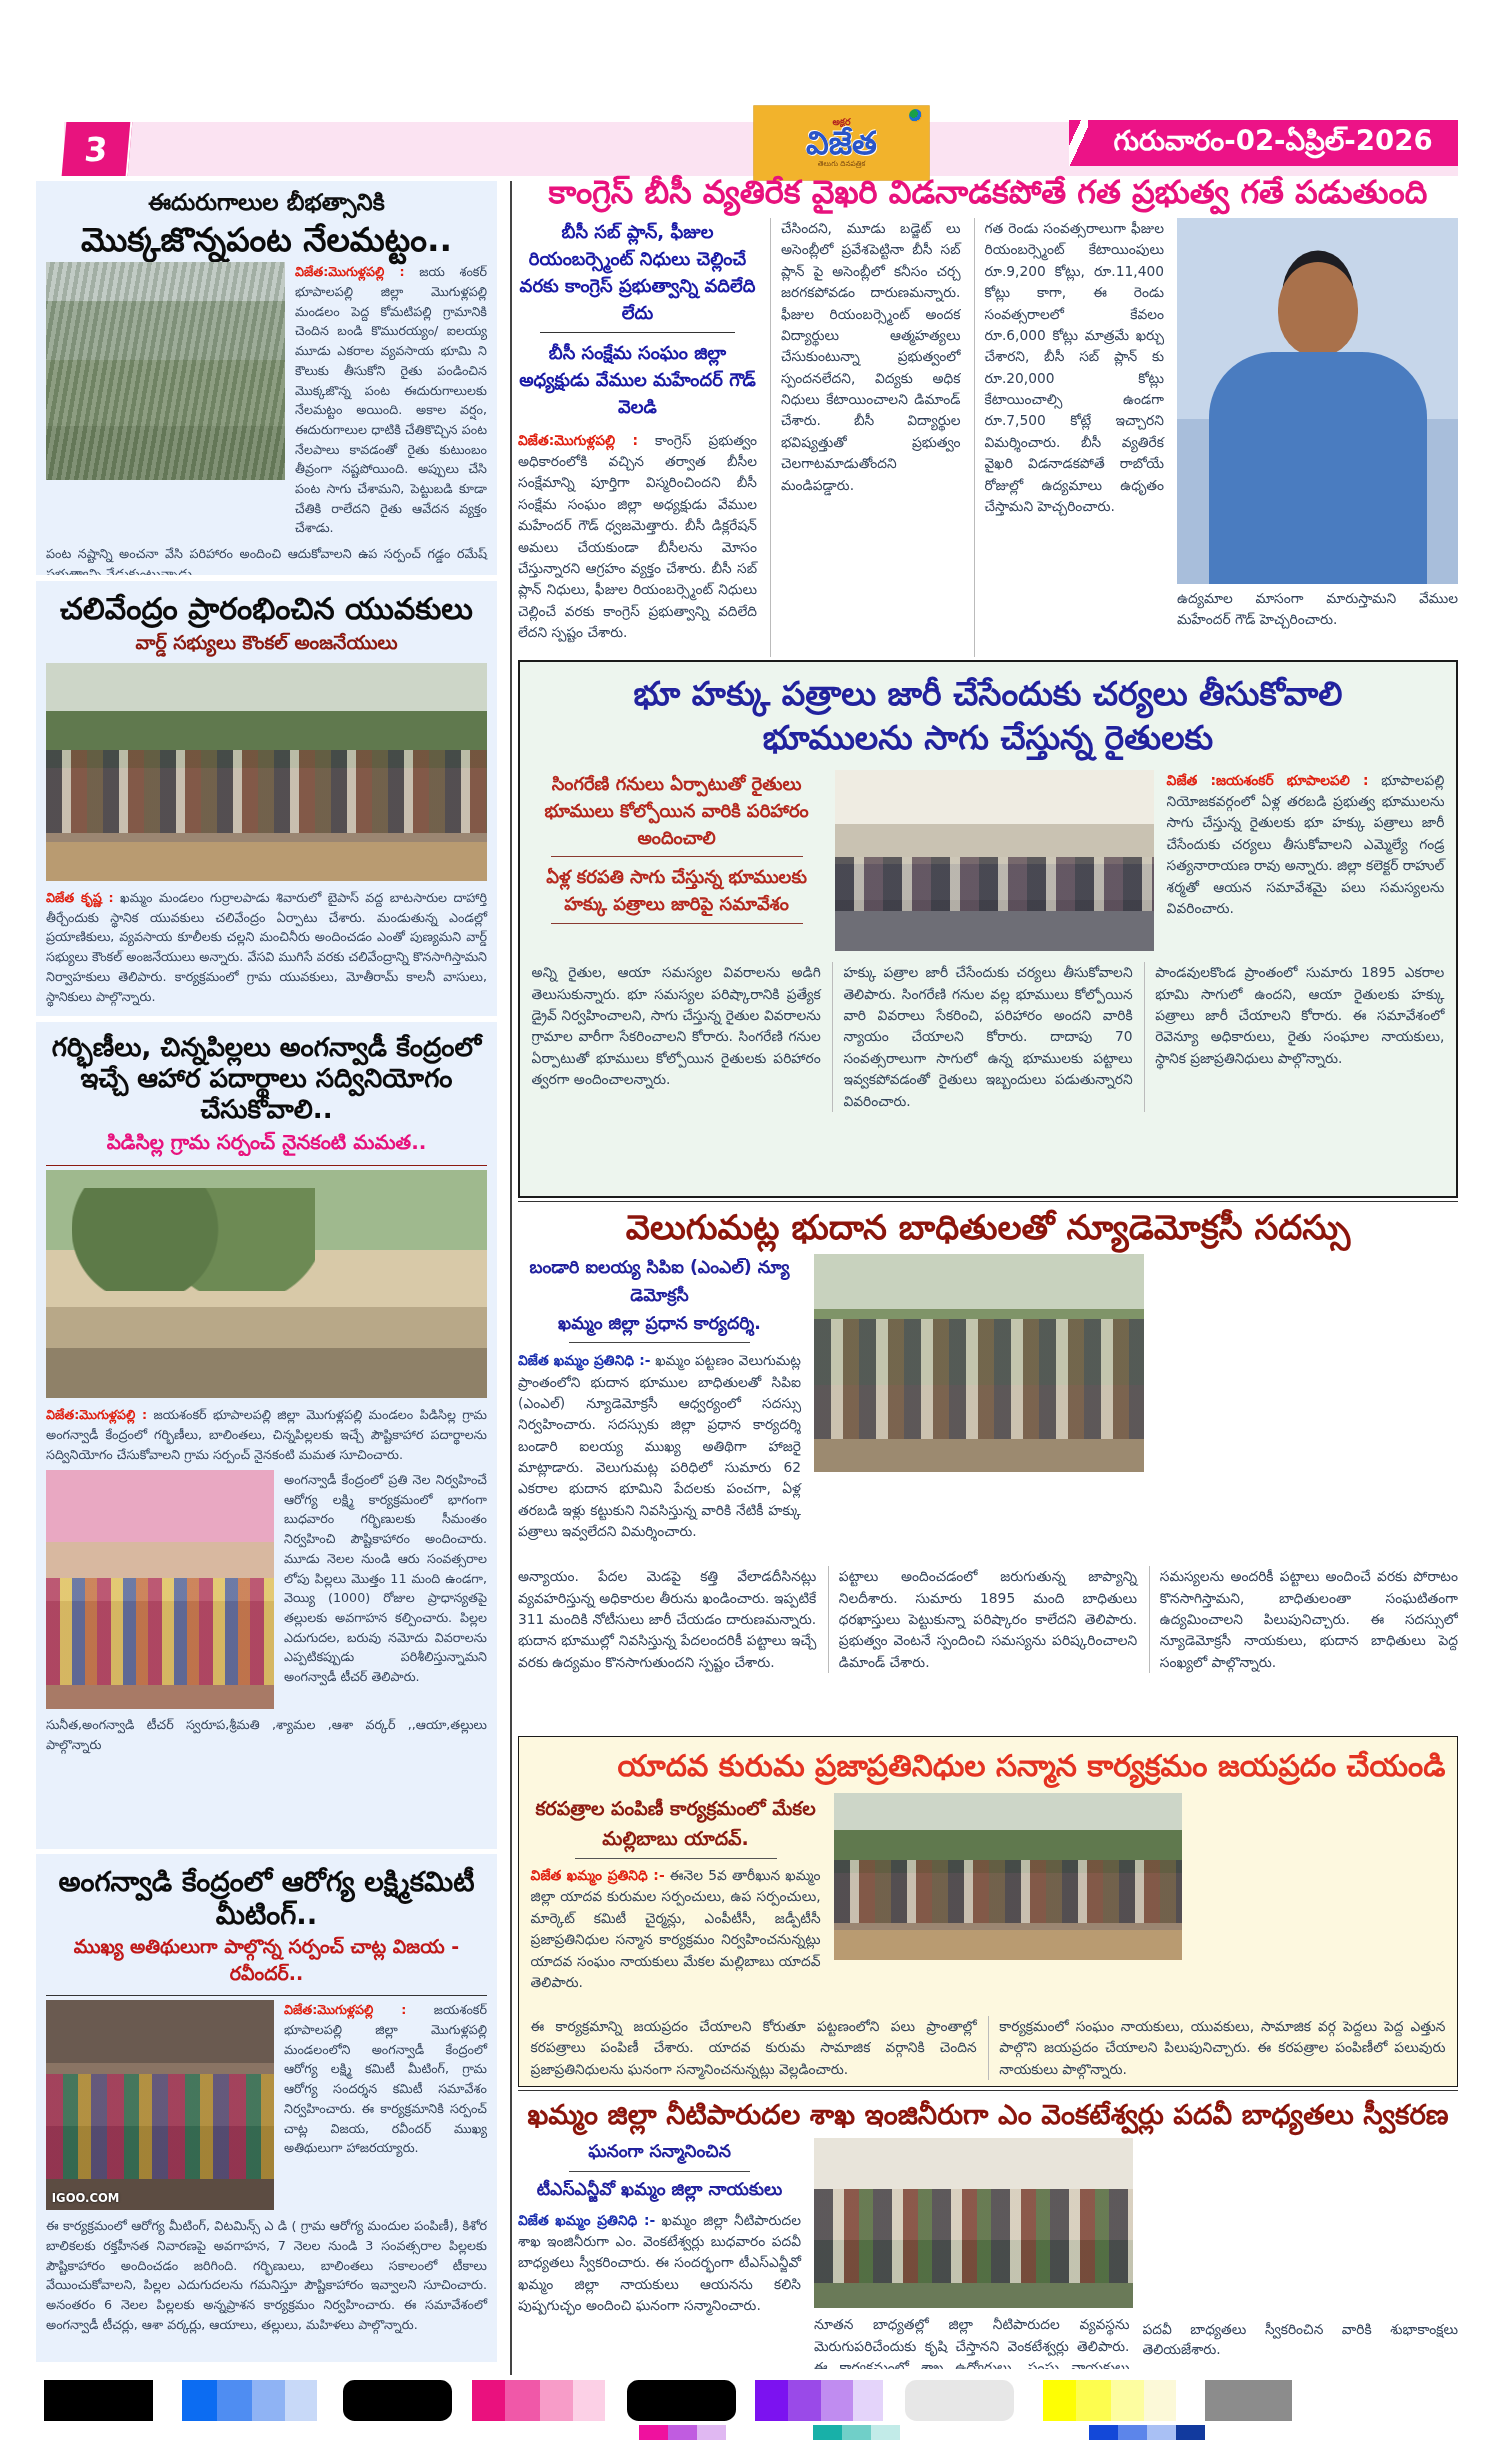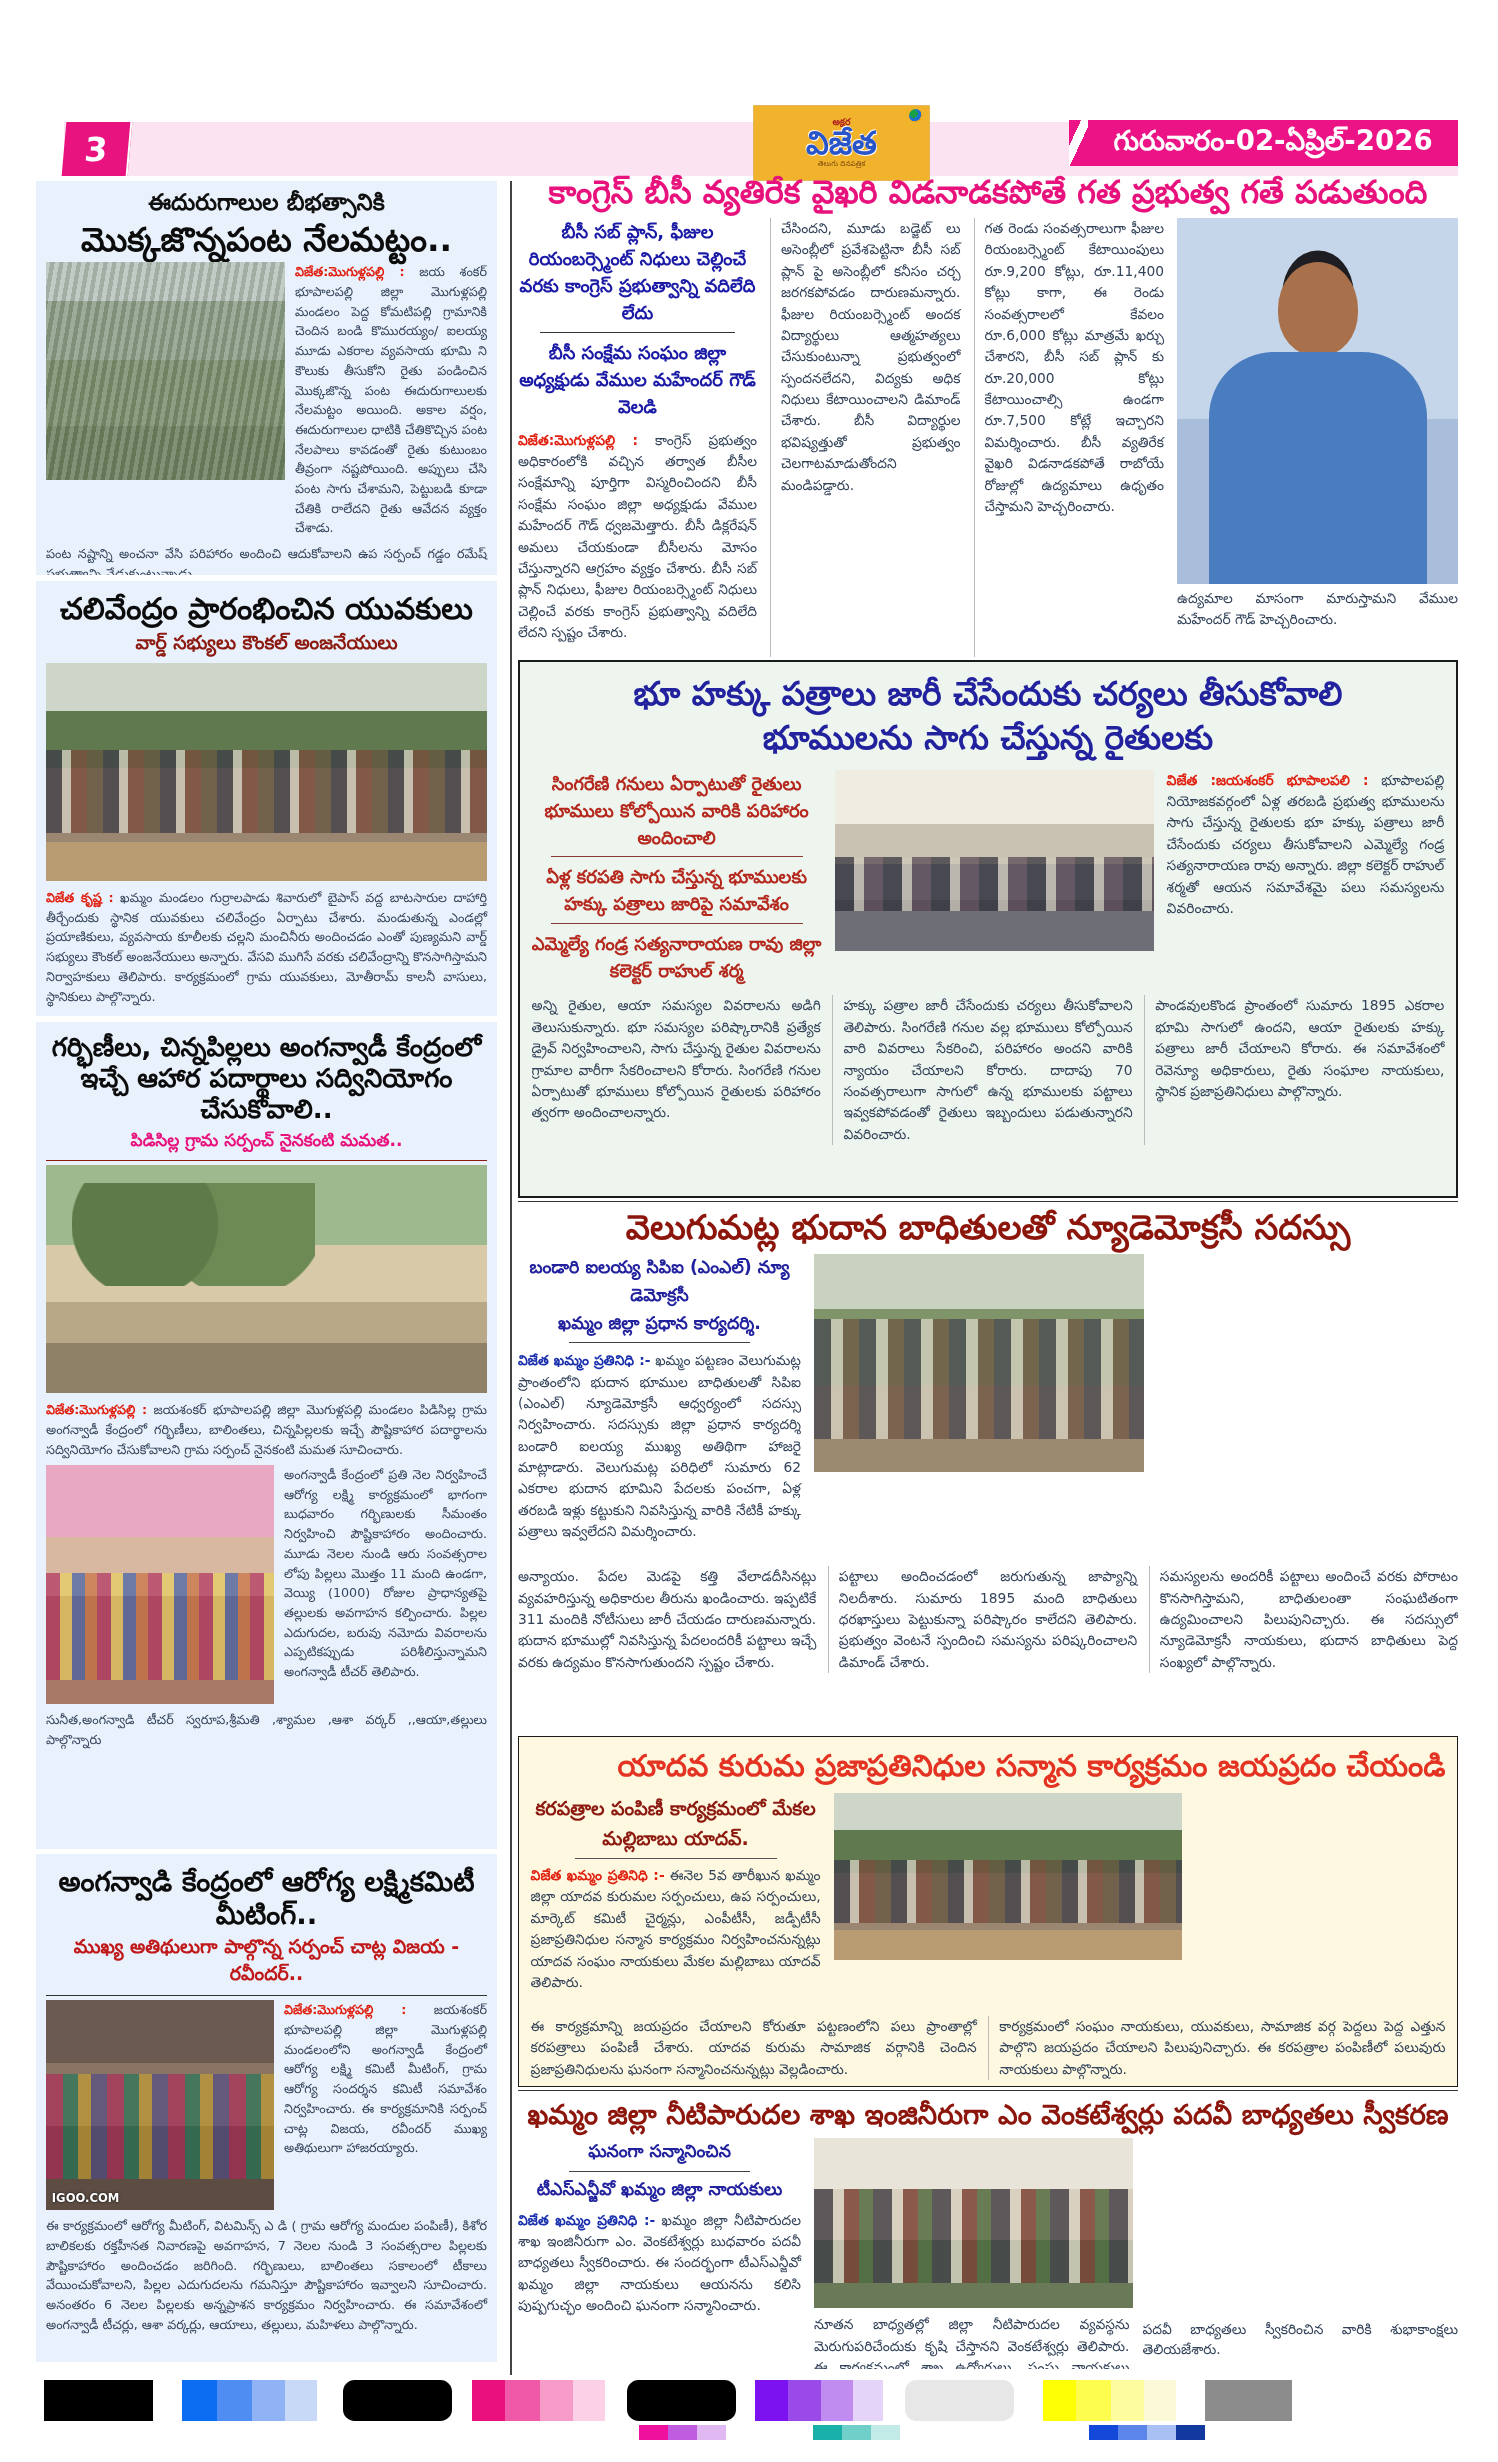--- a/index.html
+++ b/index.html
@@ -28,21 +28,21 @@
   .vrule{position:absolute;left:510px;top:181px;width:1.5px;height:2194px;background:#444;}
   .leftcol{position:absolute;left:36px;top:181px;width:461px;height:2194px;display:flex;
            flex-direction:column;gap:5.8px;overflow:hidden;}
   .maincol{position:absolute;left:518px;top:174px;width:940px;height:2201px;overflow:hidden;}
 
   .lblock{background:#e9f1fc;padding:7.3px 10px;box-sizing:border-box;overflow:hidden;}
   .kicker{font-size:23px;font-weight:bold;color:#101010;text-align:center;line-height:1.25;}
   .lhead{font-size:33px;font-weight:bold;color:#0c0c0c;text-align:center;line-height:1.2;margin:2.9px 0;}
   .lhead.sm{font-size:26px;}
   .sub-maroon{font-size:19px;font-weight:bold;color:#8c1a10;text-align:center;margin:4.4px 0;}
-  .sub-pink{font-size:17px;font-weight:bold;color:#e8127d;text-align:center;margin:4.4px 0;
+  .sub-pink{font-size:20px;font-weight:bold;color:#e8127d;text-align:center;margin:4.4px 0;
             border-bottom:1.5px solid #8c1a10;padding-bottom:5.8px;}
   .sub-red{font-size:19px;font-weight:bold;color:#c01818;text-align:center;margin:4.4px 0;
             border-bottom:1.5px solid #333;padding-bottom:5.8px;}
   .body{font-size:13.8px;line-height:1.55;text-align:justify;color:#33435a;}
   .body.sm{font-size:12.7px;}
   .byline{color:#e02010;font-weight:bold;}
   .byline-blue{color:#1a2fae;font-weight:bold;}
   .row{display:flex;gap:10px;}
   .grow{flex:1;min-width:0;}
 
@@ -220,21 +220,20 @@
       <div class="row" style="margin-top:8.7px;gap:13px;">
         <div style="width:290px;flex:none;">
           <div class="subs-red">సింగరేణి గనులు ఏర్పాటుతో రైతులు భూములు కోల్పోయిన వారికి పరిహారం అందించాలి</div>
           <div class="subs-red">
               <div class="dv"></div>
             </div>
           <div class="subs-red">ఏళ్ల కరపతి సాగు చేస్తున్న భూములకు హక్కు పత్రాలు జారిపై సమావేశం</div>
           <div class="subs-red">
               <div class="dv"></div>
             </div>
-          <div class="subs-red">ఎమ్మెల్యే గండ్ర సత్యనారాయణ రావు జిల్లా కలెక్టర్ రాహుల్ శర్మ</div>
         </div>
         <div class="ph ph-hall" style="width:319px;height:181px;"></div>
         <div class="grow body">
           <span class="byline">విజేత :జయశంకర్ భూపాలపలి :</span>
           <span>భూపాలపల్లి నియోజకవర్గంలో ఏళ్ల తరబడి ప్రభుత్వ భూములను సాగు చేస్తున్న రైతులకు భూ హక్కు పత్రాలు జారీ చేసేందుకు చర్యలు తీసుకోవాలని ఎమ్మెల్యే గండ్ర సత్యనారాయణ రావు అన్నారు. జిల్లా కలెక్టర్ రాహుల్ శర్మతో ఆయన సమావేశమై పలు సమస్యలను వివరించారు.</span>
         </div>
       </div>
       <div class="colgrid" style="margin-top:11.6px;">
         <div class="body">అన్ని రైతుల, ఆయా సమస్యల వివరాలను అడిగి తెలుసుకున్నారు. భూ సమస్యల పరిష్కారానికి ప్రత్యేక డ్రైవ్ నిర్వహించాలని, సాగు చేస్తున్న రైతుల వివరాలను గ్రామాల వారీగా సేకరించాలని కోరారు. సింగరేణి గనుల ఏర్పాటుతో భూములు కోల్పోయిన రైతులకు పరిహారం త్వరగా అందించాలన్నారు.</div>
         <div class="body">హక్కు పత్రాల జారీ చేసేందుకు చర్యలు తీసుకోవాలని తెలిపారు. సింగరేణి గనుల వల్ల భూములు కోల్పోయిన వారి వివరాలు సేకరించి, పరిహారం అందని వారికి న్యాయం చేయాలని కోరారు. దాదాపు 70 సంవత్సరాలుగా సాగులో ఉన్న భూములకు పట్టాలు ఇవ్వకపోవడంతో రైతులు ఇబ్బందులు పడుతున్నారని వివరించారు.</div>

